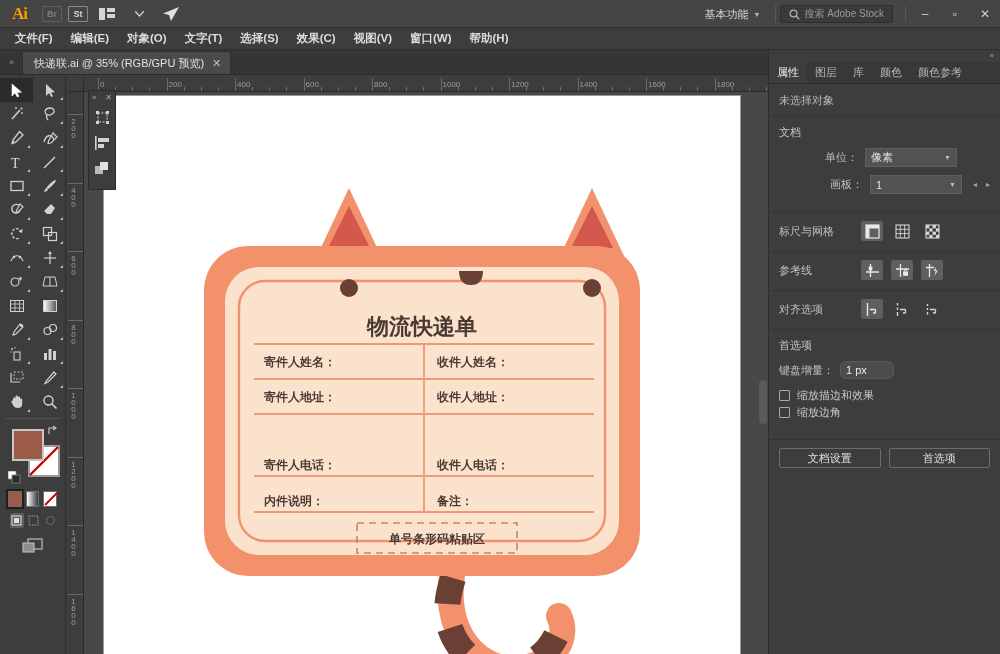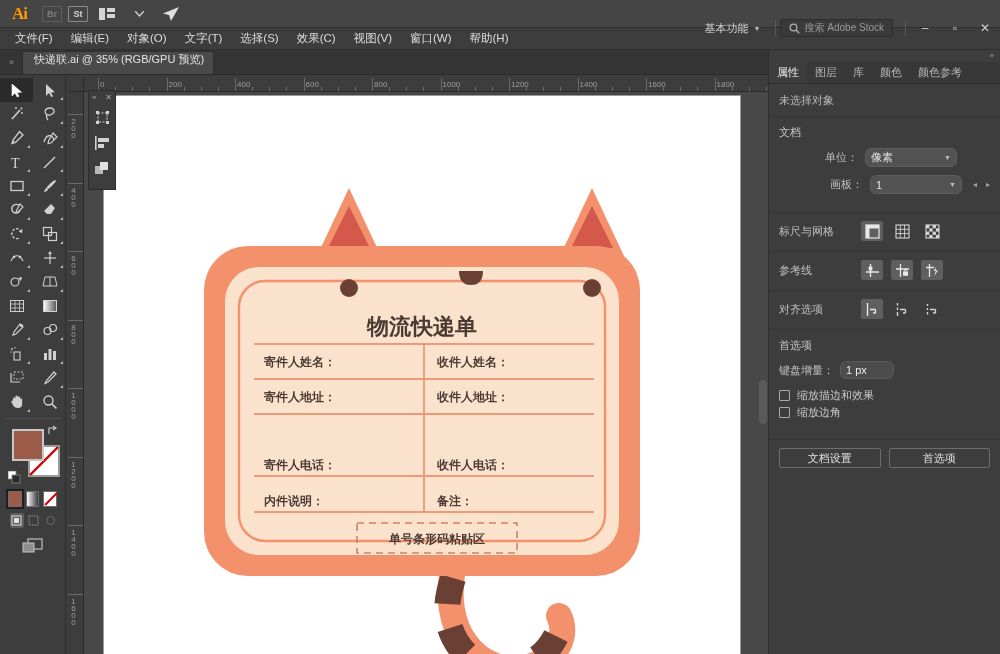--- a/index.html
+++ b/index.html
@@ -31,21 +31,21 @@
     display: flex; align-items: center; justify-content: center;
     color: #c9c9c9;
     font-weight: bold;
   }
   .tb-icon.boxed {
     border: 1px solid #8a8a8a; width: 20px; height: 16px;
     font-size: 9px; border-radius: 1px; color: #d5d5d5;
   }
   .tb-icon.dim { opacity: 0.38; }
   .win-right {
-    position: absolute; right: 0; top: 14px; height: 28px;
+    position: absolute; right: 0; top: 0; height: 28px;
     display: flex; align-items: center;
   }
   .workspace-sel {
     display: flex; align-items: center; gap: 5px;
     font-size: 11px; color: #d6d6d6; padding: 0 10px;
   }
   .chev { font-size: 7px; color: #bdbdbd; }
   .search-box {
     display: flex; align-items: center; gap: 5px;
     background: #3a3a3a; border: 1px solid #2d2d2d;
@@ -57,20 +57,21 @@
     width: 30px; height: 28px; display:flex;
     align-items:center; justify-content:center;
     color:#d0d0d0; font-size: 12px;
   }
 
   .menubar {
     height: 22px; background: #3d3d3d;
     display: flex; align-items: center;
     border-bottom: 1px solid #303030;
     padding-left: 6px;
+    font-weight: bold;
   }
   .menu-item {
     padding: 2px 9px; font-size: 11.5px; color: #dcdcdc;
     white-space: nowrap;
   }
 
   
   .tabbar {
     height: 25px; background: #353535;
     display: flex; align-items: flex-end;
@@ -81,21 +82,20 @@
     width: 22px; height: 25px; display:flex;
     align-items:center; justify-content:center;
     color:#9a9a9a; font-size:9px; letter-spacing:-1px;
   }
   .doc-tab {
     height: 23px; background: #4a4a4a;
     display:flex; align-items:center; gap: 8px;
     padding: 0 9px 0 11px; font-size: 11px; color:#e2e2e2;
     border: 1px solid #2e2e2e; border-bottom: none;
     border-radius: 2px 2px 0 0;
-    flex-direction: column;
   }
   .tab-close { font-size: 11px; color:#c2c2c2; }
 
   
   .toolbar {
     position: absolute; left: 0; top: 75px;
     width: 66px; bottom: 0;
     background: #3d3d3d; border-right:1px solid #2e2e2e;
     padding-top: 3px;
   }
@@ -225,21 +225,21 @@
   }
   .rp-sec-title { font-size:11px; color:#c6c6c6; margin-bottom:8px; }
   .frow {
     display:flex; align-items:center; justify-content:flex-end;
     gap:7px; margin-bottom:8px;
   }
   .flabel { font-size:11px; color:#c0c0c0; }
   .fselect {
     width:92px; height:19px; background:#525252; border:1px solid #5e5e5e;
     display:flex;align-items:center;justify-content:space-between;
-    padding:0 5px; font-size:11px; color:#e4e4e4; border-radius:6px;
+    padding:0 5px; font-size:11px; color:#e4e4e4; border-radius:0;
   }
   .arrows { display:flex; gap:9px; margin-left:4px; color:#a5a5a5; font-size:8px; }
   .btn-wide {
     margin-left:auto; width:108px; height:20px;
     border:1px solid #6d6d6d; border-radius:2px;
     display:flex;align-items:center;justify-content:center;
     font-size:11px; color:#e0e0e0; background:transparent;
   }
   .icon-row { display:flex; align-items:center; gap:8px; }
   .icon-row .flabel { width:74px; flex:none; }

